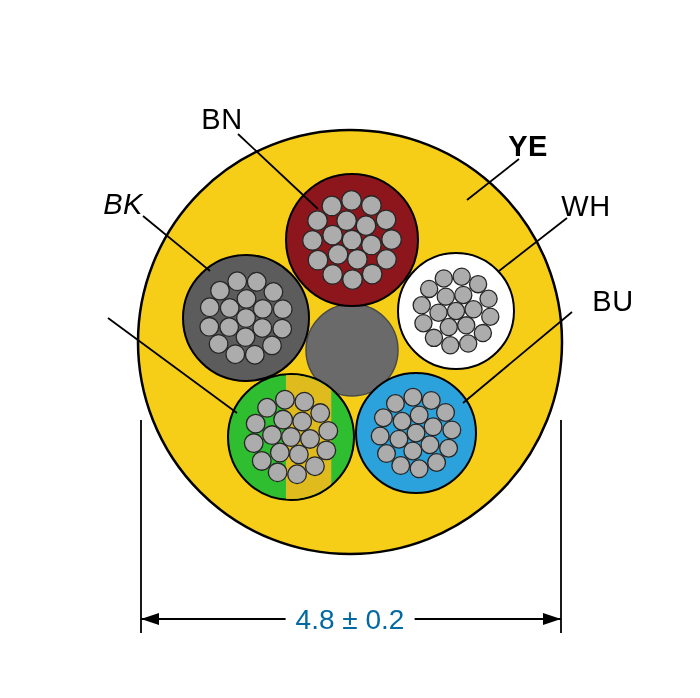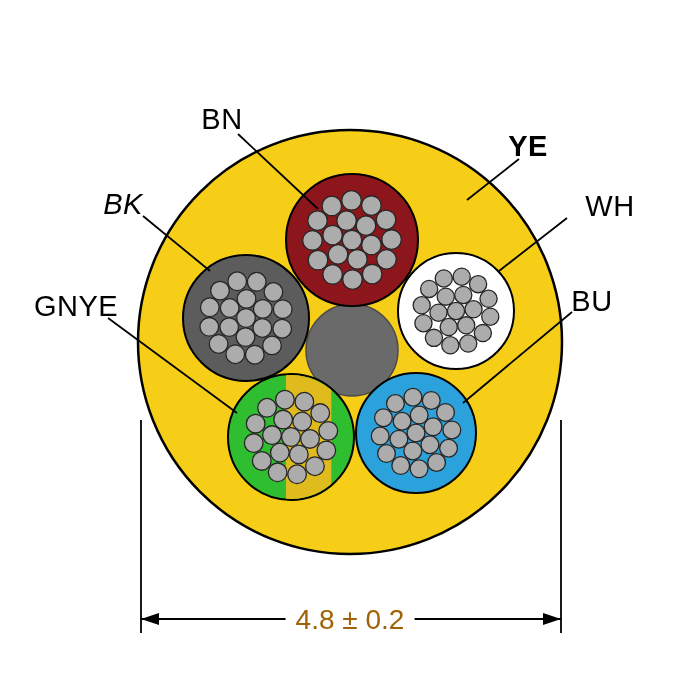--- a/index.html
+++ b/index.html
@@ -25,21 +25,21 @@
     transform: translate(-50%, -50%);
     font-size: 29px;
     color: #000000;
     white-space: nowrap;
     letter-spacing: 0.5px;
   }
   .dim-lbl {
     position: absolute;
     transform: translate(-50%, -50%);
     font-size: 28px;
-    color: #a16207;
+    color: #0369a1;
     background: #ffffff;
     padding: 0 10px;
     white-space: nowrap;
   }
 </style>
 </head>
 <body>
 
 <div class="stage">
   <svg id="diagram-svg" class="diagram" width="700" height="698" viewBox="0 0 700 698">
@@ -186,18 +186,17 @@
         <line x1="561" y1="420" x2="561" y2="633" stroke="#000000" stroke-width="1.8"></line>
         <line x1="141" y1="619" x2="561" y2="619" stroke="#000000" stroke-width="1.8"></line>
         <polygon points="141,619 159,613 159,625" fill="#000000"></polygon>
         <polygon points="561,619 543,613 543,625" fill="#000000"></polygon>
       </g>
     </svg>
 
   <div class="lbl" style="left:222px; top:119px;">BN</div>
   <div class="lbl" style="left:528px; top:146px;font-weight:bold;">YE</div>
   <div class="lbl" style="left:123px; top:204px;font-style:italic;">BK</div>
-  <div class="lbl" style="left:586px; top:206px;margin-left:24px;">WH</div>
-  <div class="lbl" style="left:76px; top:306px;">GNYE</div>
-  <div class="lbl" style="left:592px; top:301px;">BU</div>
+  <div class="lbl" style="left:586px; top:206px;">WH</div>
+  <div class="lbl" style="left:613px; top:301px;">BU</div>
 
   <div class="dim-lbl" style="left:350px; top:620px;">4.8 ± 0.2</div>
 </div>
 
 </body></html>

